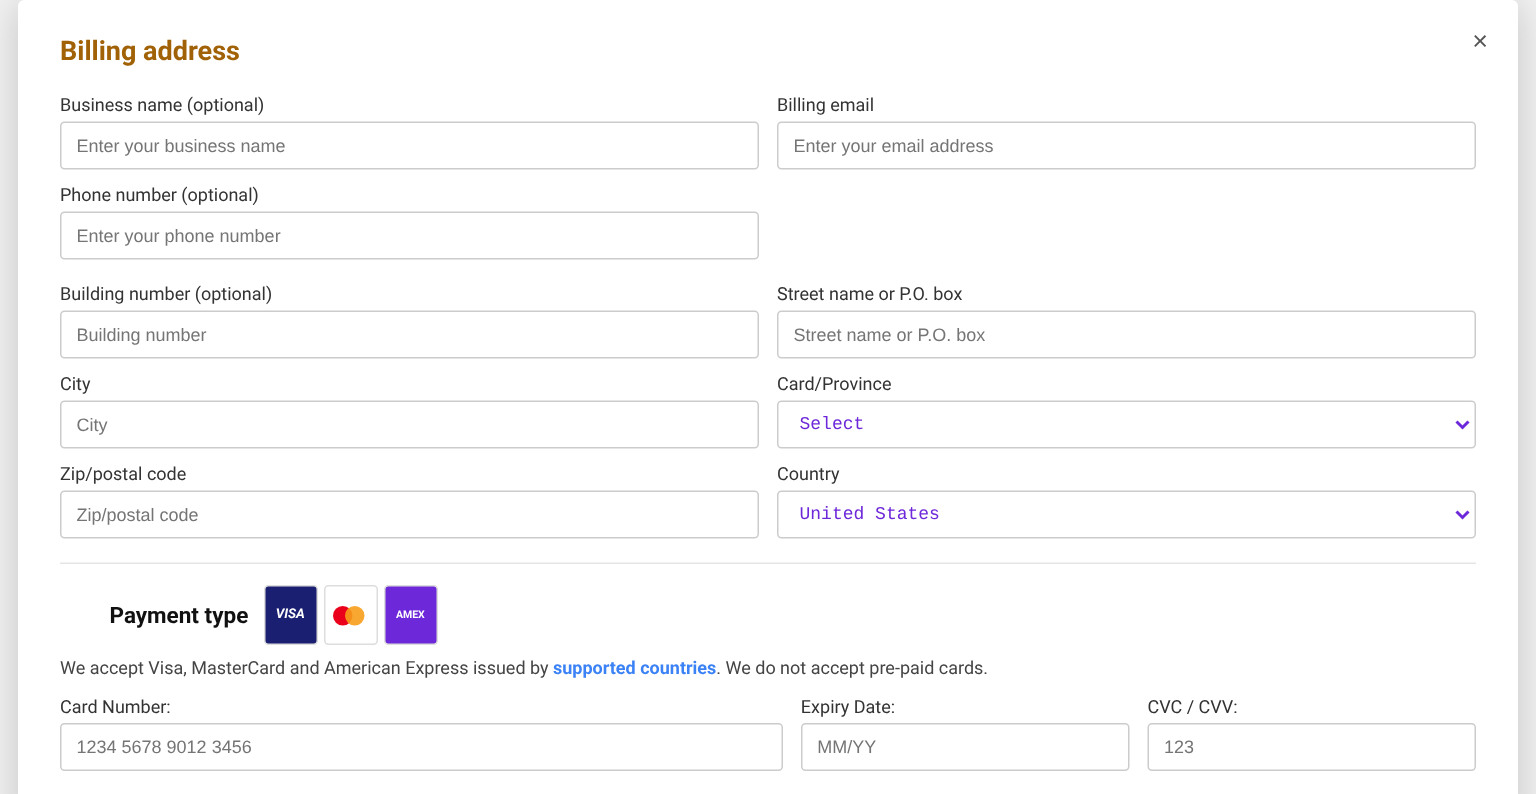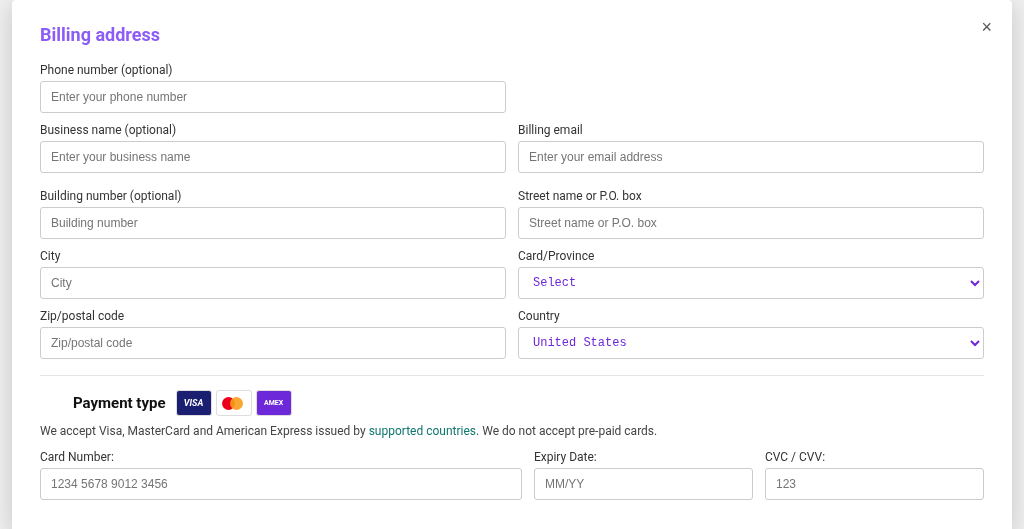--- a/index.html
+++ b/index.html
@@ -17,21 +17,21 @@
       width: 1000px;
       min-height: 520px;
       border-radius: 4px;
       box-shadow: 0 4px 24px rgba(0,0,0,0.18);
       padding: 24px 28px 20px 28px;
       position: relative;
     }
     .modal-title {
       font-size: 18px;
       font-weight: 700;
-      color: #8b5cf6;
+      color: #a16207;
       margin-bottom: 18px;
     }
     .close-btn {
       position: absolute;
       top: 18px;
       right: 20px;
       background: none;
       border: none;
       font-size: 18px;
       cursor: pointer;
@@ -86,40 +86,40 @@
       font-weight: 700;
       color: #111;
     }
     .card-icons {
       display: flex;
       gap: 4px;
       align-items: center;
     }
     .card-icon {
       width: 36px;
-      height: 26px;
+      height: 40px;
       border-radius: 3px;
       border: 1px solid #ddd;
       display: flex;
       align-items: center;
       justify-content: center;
       font-size: 8px;
       font-weight: bold;
     }
     .visa-icon { background: #1a1f71; color: #fff; font-style: italic; font-size: 9px; letter-spacing: 0; }
     .mc-icon { background: #fff; }
     .amex-icon { background: #6d28d9; color: #fff; font-size: 7px; }
     .payment-note {
       font-size: 12px;
       color: #444;
       margin-bottom: 12px;
     }
     .payment-note strong {
-      font-weight: 400;
-      color: #0f766e;
+      font-weight: 700;
+      color: #3b82f6;
     }
     .card-fields-row {
       display: flex;
       gap: 12px;
       margin-bottom: 12px;
     }
     .card-number-group {
       flex: 2.2;
     }
     .expiry-group, .cvc-group {
@@ -154,36 +154,36 @@
   </style>
 </head>
 <body>
 
 <div class="modal">
   <div class="modal-title">Billing address</div>
   <button class="close-btn">×</button>
 
 
   <div class="form-row">
+    <div class="form-group">
+      <label>Business name (optional)</label>
+      <input type="text" placeholder="Enter your business name" style="">
+    </div>
+    <div class="form-group">
+      <label>Billing email</label>
+      <input type="email" placeholder="Enter your email address" style="">
+    </div>
+  </div>
+
+  <div class="form-row">
     <div class="form-group" style="flex: 0 0 calc(50% - 6px);">
       <label>Phone number (optional)</label>
       <input type="text" placeholder="Enter your phone number" style="">
     </div>
     <div style="flex:1;"></div>
-  </div>
-
-  <div class="form-row">
-    <div class="form-group">
-      <label>Business name (optional)</label>
-      <input type="text" placeholder="Enter your business name" style="">
-    </div>
-    <div class="form-group">
-      <label>Billing email</label>
-      <input type="email" placeholder="Enter your email address" style="">
-    </div>
   </div>
 
   <div style="height: 6px;"></div>
 
   <div class="form-row">
     <div class="form-group">
       <label>Building number (optional)</label>
       <input type="text" placeholder="Building number" style="">
     </div>
     <div class="form-group">

